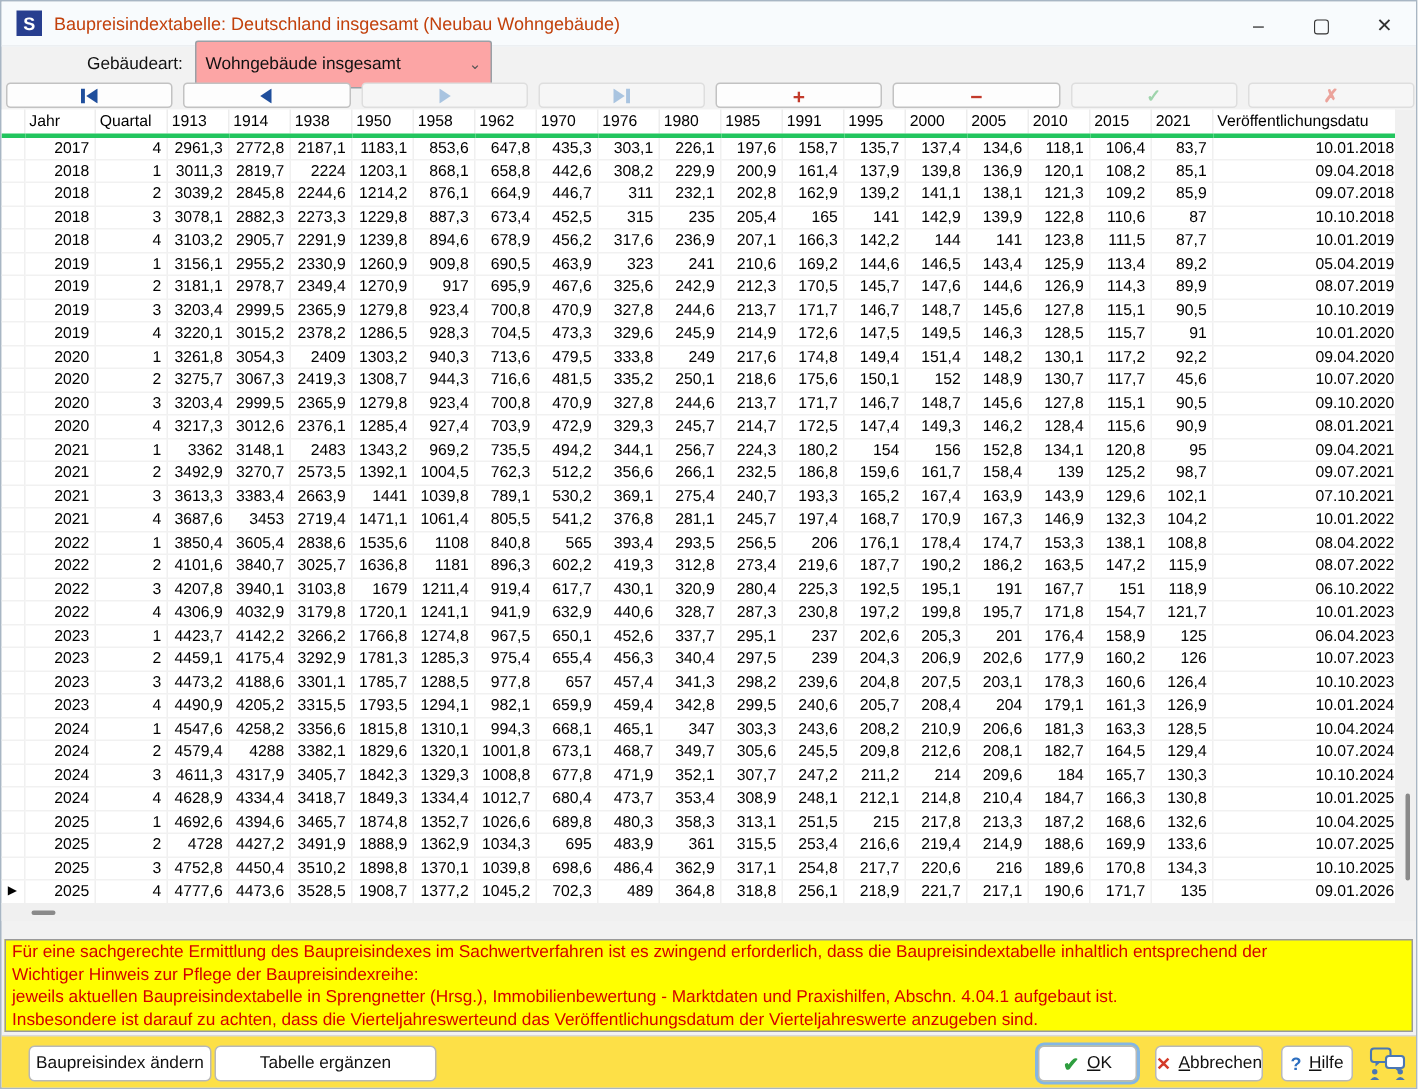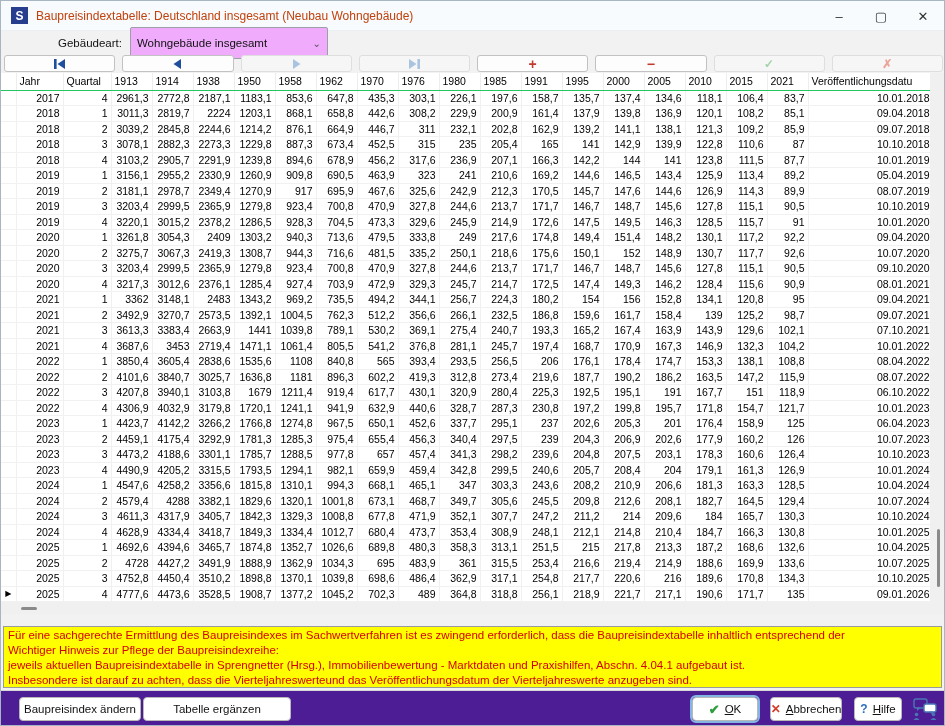--- a/index.html
+++ b/index.html
@@ -22,21 +22,21 @@
   }
   .title { font-size:12px; color:#c2410c; }
   .wincontrols { position:absolute; right:0; top:0; height:30px; display:flex; }
   .winbtn { width:42px; height:30px; display:flex; align-items:center; justify-content:center;
     font-size:13px; color:#333; cursor:default; }
   
   .toprow { position:absolute; left:0; top:31px; width:100%; height:22px;
     display:flex; align-items:center; padding-left:13px; }
   .toprow label { font-size:11.5px; color:#111; margin-right:8px;margin-left:44px; }
   .combo {
-    width:198px; height:20px; background:#f0abfc; border:1px solid #9aa0a6; border-radius:2px;
+    width:198px; height:20px; background:#fca5a5; border:1px solid #9aa0a6; border-radius:2px;
     display:flex; align-items:center; justify-content:space-between;
     padding:15px 6px; font-size:11.5px; color:#111;
   }
   .combo .chev { color:#555; font-size:10px; }
   
   .navrow { position:absolute; left:3px; top:54px; width:939px; height:17px;
     display:flex; gap:7px; }
   .navbtn { flex:1 1 0; height:17px; background:#fdfdfd; border:1px solid #c2c2c2;
     border-radius:3px; display:flex; align-items:center; justify-content:center; }
   .navbtn.dis { background:#f6f6f6; border-color:#dedede; }
@@ -46,40 +46,40 @@
   .crx { font-size:12px; color:#eba39b; font-weight:bold; }
   
   .grid { position:absolute; left:0; top:72px; width:945px; height:541px; background:#fff; }
   .vtrack { position:absolute; right:0; top:0; width:16px; height:541px; background:#f0f0f0; }
   .vthumb { position:absolute; right:6px; top:456px; width:3px; height:58px; background:#8a8a8a; border-radius:2px; }
   .htrack { position:absolute; left:0; bottom:0; width:929px; height:12px; background:#f0f0f0; }
   .hthumb { position:absolute; left:20px; top:5px; width:16px; height:3px; background:#8a8a8a; border-radius:2px; }
   table.dbgrid { border-collapse:collapse; table-layout:fixed; width:929px; font-size:10.5px; color:#000; }
   .dbgrid th {
     font-weight:normal; text-align:left; height:17px; padding:0 0 0 3px;
-    border-bottom:1px solid #22c55e; border-right:1px solid #ededed;
+    border-bottom:3px solid #22c55e; border-right:1px solid #ededed;
     background:#fff; overflow:hidden; white-space:nowrap;
   }
   .dbgrid td {
     height:15.5px; line-height:14px; padding:0 3px 0 0; text-align:right;
     border-bottom:1px solid #f1f1f1; border-right:1px solid #f0f0f0;
     overflow:hidden; white-space:nowrap;
   }
   .dbgrid td.date { text-align:right; padding:0 0 0 2px; }
   .dbgrid td.ind { text-align:center; padding:0; font-size:8px; color:#000; }
   
   .hint {
     position:absolute; left:2px; top:625px; width:939px; height:62px;
     background:#ffff00; border:1px solid #9a9a9a; color:#d40000;
     font-size:11.5px; line-height:15px; padding:1px 4px;
   }
   
   .footer {
     position:absolute; left:0; top:689px; width:945px; height:37px;
-    background:#4c1d95; border-top:1px solid #d8d8d8;
+    background:#fde047; border-top:1px solid #d8d8d8;
     display:flex; align-items:center; padding:0 6px;text-align:center;
   }
   .btn {
     height:24px; background:#fff; border:1px solid #b8b8b8; border-radius:4px;
     font-size:11.5px; color:#111; display:flex; align-items:center; justify-content:center;
     font-family:"Liberation Sans", sans-serif;
   }
   .btn u { text-decoration:underline; }
   .btn-left1 { width:122px; margin-left:12px; }
   .btn-left2 { width:148px; margin-left:2px; }
@@ -446,21 +446,21 @@
             <td>481,5</td>
             <td>335,2</td>
             <td>250,1</td>
             <td>218,6</td>
             <td>175,6</td>
             <td>150,1</td>
             <td>152</td>
             <td>148,9</td>
             <td>130,7</td>
             <td>117,7</td>
-            <td>92,6</td>
+            <td>45,6</td>
             <td class="date">10.07.2020</td>
           </tr>
           <tr>
             <td class="ind"></td>
             <td>2020</td>
             <td>3</td>
             <td>3203,4</td>
             <td>2999,5</td>
             <td>2365,9</td>
             <td>1279,8</td>

